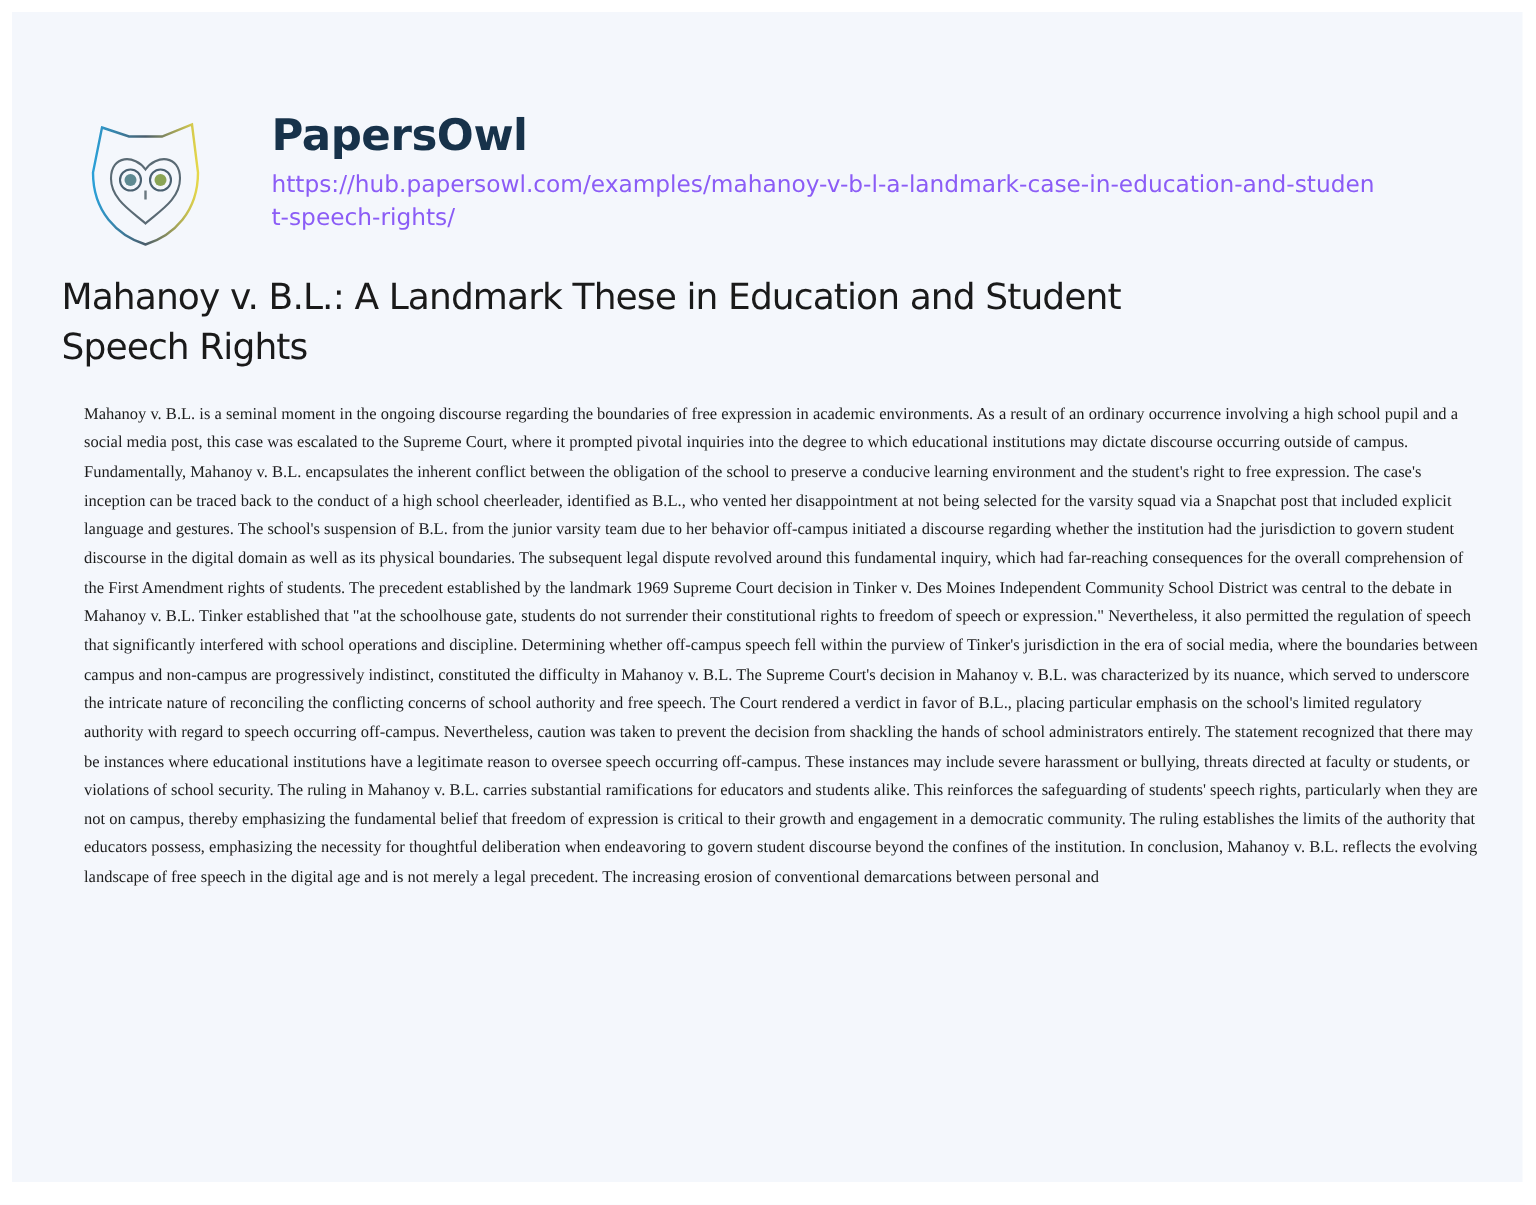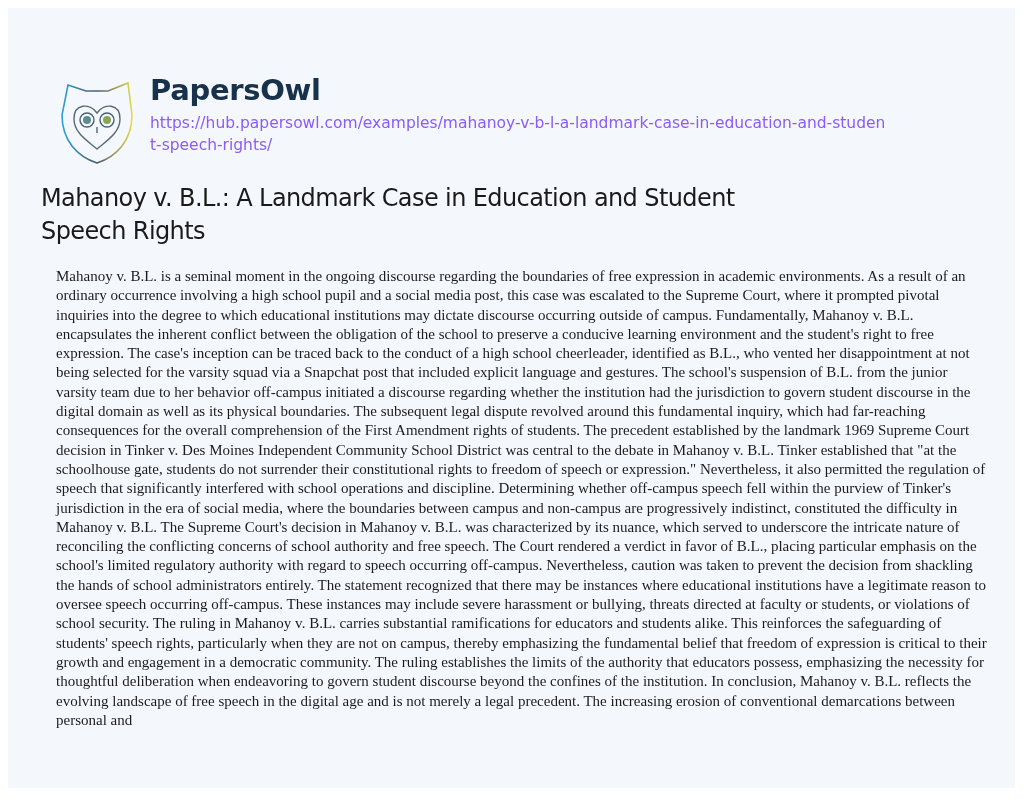--- a/index.html
+++ b/index.html
@@ -20,20 +20,21 @@
       width: 1007px;
       height: 780px;
       background: #f4f7fc;
     }
     .header {
       position: absolute;
       left: 50px;
       top: 62px;
       display: flex;
       align-items: flex-start;
+      gap: 31px;
     }
     .logo {
       width: 78px;
       height: 92px;
       margin-top: 5px;
     }
     .brand {
       margin-left: 14px;
     }
     .brand-name {
@@ -66,21 +67,21 @@
       line-height: 33px;
       letter-spacing: -0.6px;
       margin: 0;
     }
     .body-text {
       position: absolute;
       left: 48px;
       top: 259px;
       width: 932px;
       font-family: "Liberation Serif", serif;
-      font-size: 15px;
+      font-size: 11px;
       line-height: 19.3px;
       color: #1c1c1c;
       margin: 0;
     }
   </style>
 </head>
 <body>
 
 <div class="panel">
 
@@ -100,17 +101,17 @@
       <circle cx="49" cy="45" r="7" fill="none" stroke="#4a6070" stroke-width="1.4"></circle>
       <circle cx="49" cy="45" r="4" fill="#8aa455"></circle>
       <path d="M39 52 L39 58" stroke="#6a7880" stroke-width="1.6"></path>
     </svg>
     <div class="brand">
       <div class="brand-name">PapersOwl</div>
       <div class="brand-url">https://hub.papersowl.com/examples/mahanoy-v-b-l-a-landmark-case-in-education-and-student-speech-rights/</div>
     </div>
   </div>
 
-  <h1 class="title">Mahanoy v. B.L.: A Landmark Case in Education and Student Speech Rights</h1>
+  <h1 class="title">Mahanoy v. B.L.: A Landmark These in Education and Student Speech Rights</h1>
 
   <p class="body-text">Mahanoy v. B.L. is a seminal moment in the ongoing discourse regarding the boundaries of free expression in academic environments. As a result of an ordinary occurrence involving a high school pupil and a social media post, this case was escalated to the Supreme Court, where it prompted pivotal inquiries into the degree to which educational institutions may dictate discourse occurring outside of campus. Fundamentally, Mahanoy v. B.L. encapsulates the inherent conflict between the obligation of the school to preserve a conducive learning environment and the student's right to free expression. The case's inception can be traced back to the conduct of a high school cheerleader, identified as B.L., who vented her disappointment at not being selected for the varsity squad via a Snapchat post that included explicit language and gestures. The school's suspension of B.L. from the junior varsity team due to her behavior off-campus initiated a discourse regarding whether the institution had the jurisdiction to govern student discourse in the digital domain as well as its physical boundaries. The subsequent legal dispute revolved around this fundamental inquiry, which had far-reaching consequences for the overall comprehension of the First Amendment rights of students. The precedent established by the landmark 1969 Supreme Court decision in Tinker v. Des Moines Independent Community School District was central to the debate in Mahanoy v. B.L. Tinker established that "at the schoolhouse gate, students do not surrender their constitutional rights to freedom of speech or expression." Nevertheless, it also permitted the regulation of speech that significantly interfered with school operations and discipline. Determining whether off-campus speech fell within the purview of Tinker's jurisdiction in the era of social media, where the boundaries between campus and non-campus are progressively indistinct, constituted the difficulty in Mahanoy v. B.L. The Supreme Court's decision in Mahanoy v. B.L. was characterized by its nuance, which served to underscore the intricate nature of reconciling the conflicting concerns of school authority and free speech. The Court rendered a verdict in favor of B.L., placing particular emphasis on the school's limited regulatory authority with regard to speech occurring off-campus. Nevertheless, caution was taken to prevent the decision from shackling the hands of school administrators entirely. The statement recognized that there may be instances where educational institutions have a legitimate reason to oversee speech occurring off-campus. These instances may include severe harassment or bullying, threats directed at faculty or students, or violations of school security. The ruling in Mahanoy v. B.L. carries substantial ramifications for educators and students alike. This reinforces the safeguarding of students' speech rights, particularly when they are not on campus, thereby emphasizing the fundamental belief that freedom of expression is critical to their growth and engagement in a democratic community. The ruling establishes the limits of the authority that educators possess, emphasizing the necessity for thoughtful deliberation when endeavoring to govern student discourse beyond the confines of the institution. In conclusion, Mahanoy v. B.L. reflects the evolving landscape of free speech in the digital age and is not merely a legal precedent. The increasing erosion of conventional demarcations between personal and</p>
 
 </div>
 
 </body></html>

